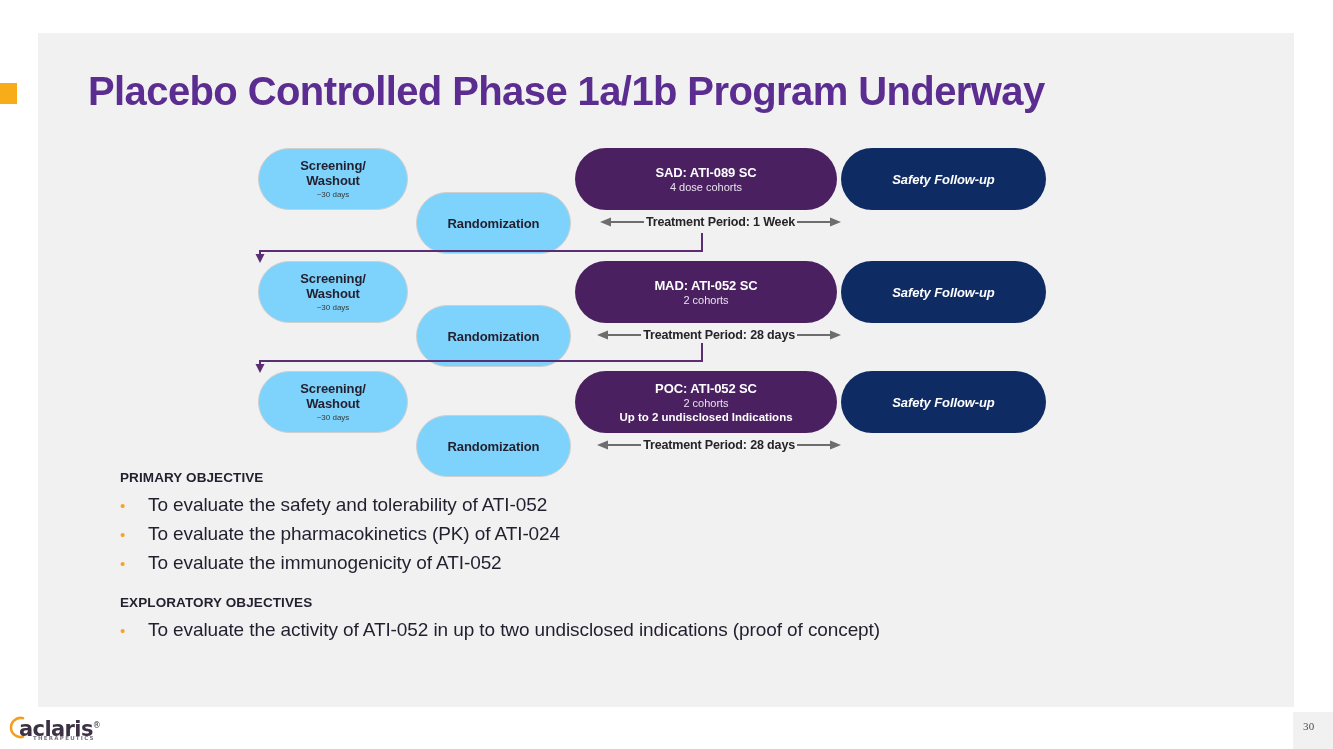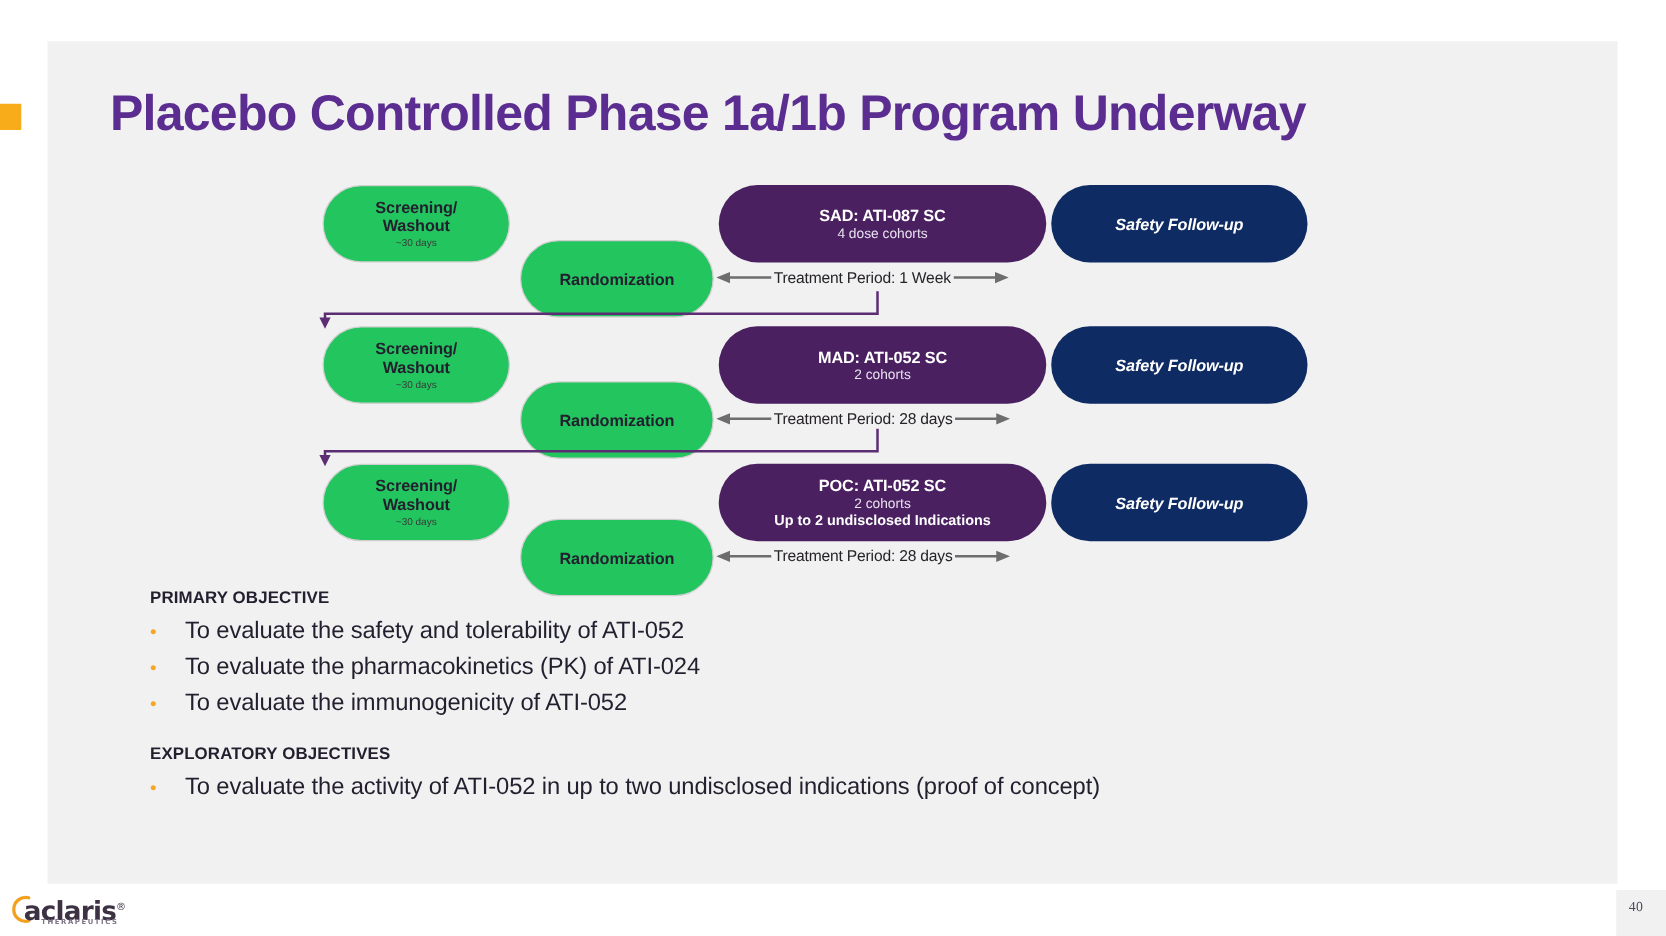--- a/index.html
+++ b/index.html
@@ -130,21 +130,21 @@
     height: 62px;
     border-radius: 31px;
     display: flex;
     flex-direction: column;
     align-items: center;
     justify-content: center;
     box-sizing: border-box;
     text-align: center;
   }
   .pill-outline {
-    background: #22c55e;
+    background: #7dd3fc;
     border: 1.4px solid #cfcfcf;
   }
   .pill-purple {
     background: #4a2060;
   }
   .pill-navy {
     background: #0f2b63;
   }
 
   .pill-screening { left: 3px;   width: 150px; }
@@ -183,21 +183,22 @@
   }
 
   
   .tp {
     position: absolute;
     left: 318px;
     width: 268px;
     height: 20px;
     display: flex;
     align-items: center;
-    justify-content: flex-start;
+    justify-content: flex-end;
+    font-weight: bold;
   }
   .tp-1 { top: 64px; }
   .tp-2 { top: 64px; }
   .tp-3 { top: 64px; }
   .tp-text {
     font-size: 12.5px;
     color: #262329;
     white-space: nowrap;
     letter-spacing: -0.15px;
   }
@@ -259,21 +260,21 @@
   <div class="flow-row row-1">
     <div class="pill pill-outline pill-screening">
       <div class="pill-title">Screening/</div>
       <div class="pill-title">Washout</div>
       <div class="pill-sub">~30 days</div>
     </div>
     <div class="pill pill-outline pill-random">
       <div class="pill-title">Randomization</div>
     </div>
     <div class="pill pill-purple pill-dose">
-      <div class="pill-title">SAD: ATI-087 SC</div>
+      <div class="pill-title">SAD: ATI-089 SC</div>
       <div class="pill-sub">4 dose cohorts</div>
     </div>
     <div class="pill pill-navy pill-followup">
       <div class="pill-title">Safety Follow-up</div>
     </div>
     <div class="tp tp-1">
       <svg class="arrow-svg" width="46" height="12" viewBox="0 0 46 12">
         <line x1="44" y1="6" x2="9" y2="6" stroke="#6d6d6d" stroke-width="2"></line>
         <polygon points="0,6 11,1.5 11,10.5" fill="#6d6d6d"></polygon>
       </svg>
@@ -381,13 +382,13 @@
 
 <div class="logo">
   <svg class="logo-arc" viewBox="0 0 20 25">
     <path d="M 17 3.2 A 9.6 9.6 0 1 0 17 21.8" fill="none" stroke="#f2a01e" stroke-width="2.6" stroke-linecap="round"></path>
   </svg>
   <div class="logo-word"><span>aclaris</span><span class="logo-tm">®</span></div>
   <div class="logo-sub">THERAPEUTICS</div>
 </div>
 
 <div class="page-number-box"></div>
-<div class="page-number">40</div>
+<div class="page-number">30</div>
 
 </body></html>

